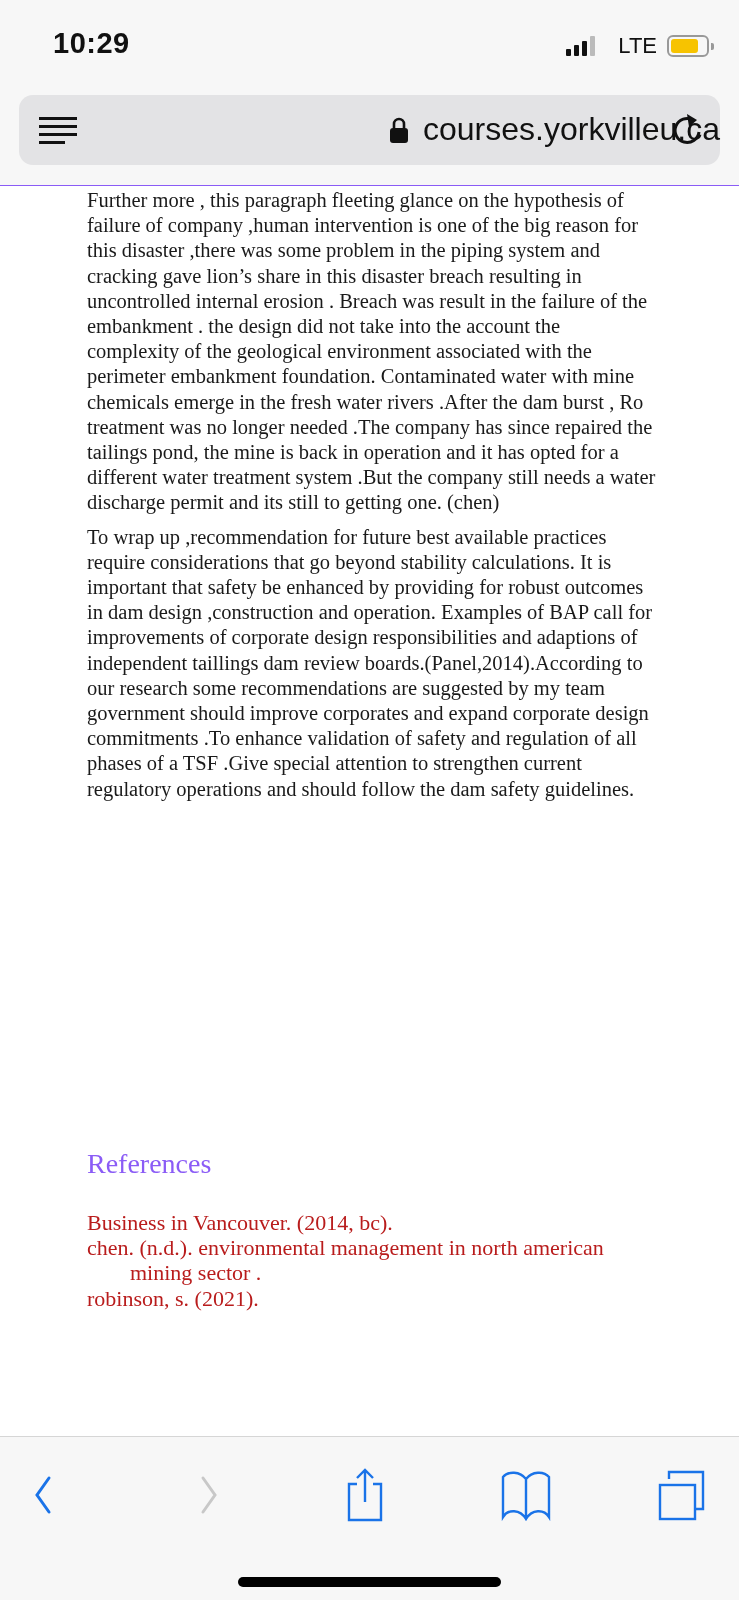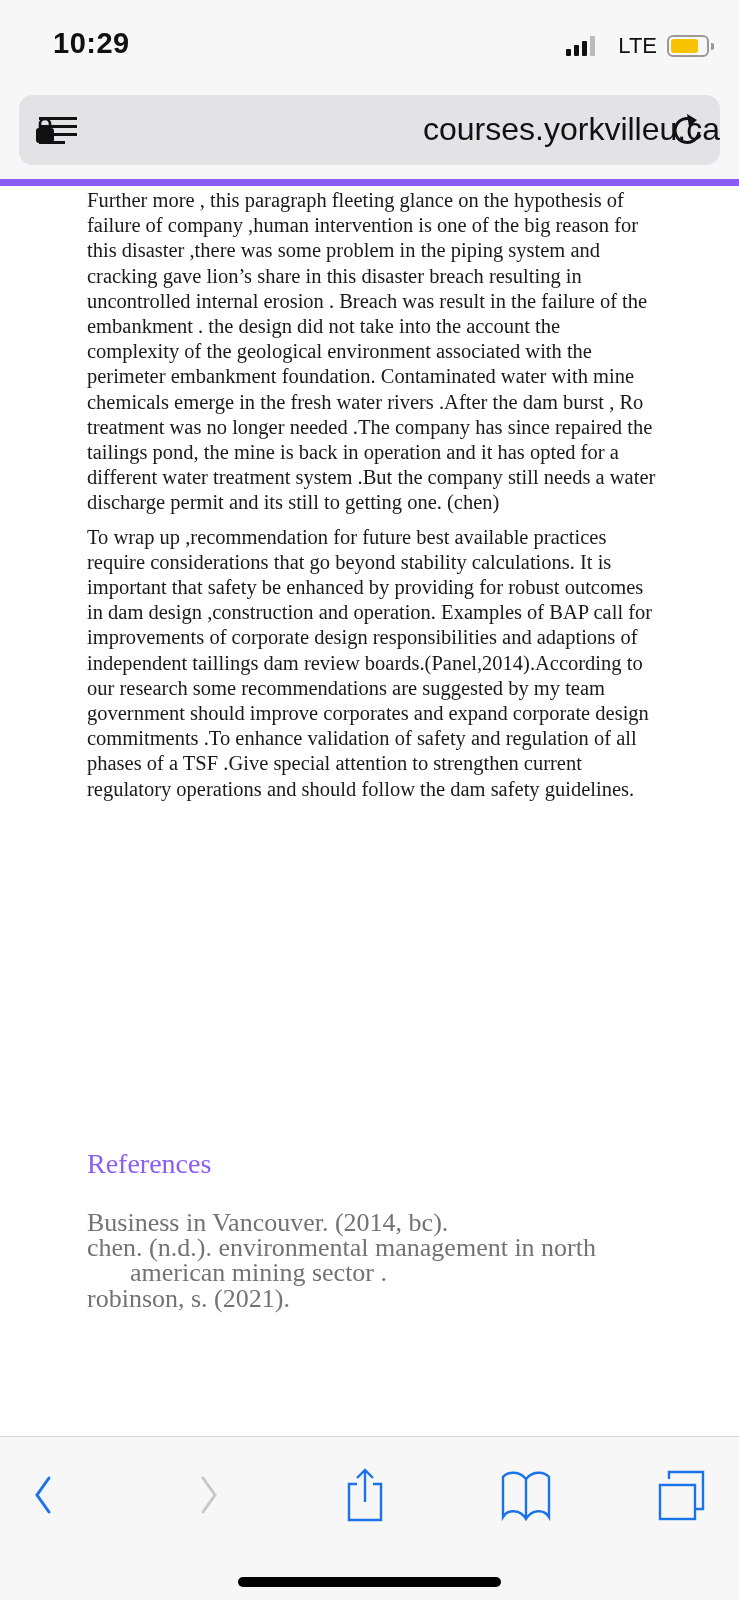--- a/index.html
+++ b/index.html
@@ -1,41 +1,41 @@
 <!DOCTYPE html>
 <html><head>
 <meta charset="utf-8">
 <style>
   * { box-sizing: border-box; margin: 0; padding: 0; }
   html, body { width: 739px; height: 1600px; overflow: hidden; background: #ffffff; }
   body { position: relative; font-family: "Liberation Sans", sans-serif; }
 
-  .top-chrome { position: absolute; left: 0; top: 0; width: 739px; height: 186px; background: #f7f7f7; border-bottom: 7px solid #8b5cf6; }
+  .top-chrome { position: absolute; left: 0; top: 0; width: 739px; height: 186px; background: #f7f7f7; border-bottom: 1px solid #8b5cf6; }
   .status-time { position: absolute; left: 53px; top: 27px; font-size: 29px; font-weight: bold; color: #111; letter-spacing: 0.5px; }
   .status-right { position: absolute; right: 30px; top: 33px; display: flex; align-items: center; gap: 6px; }
   .signal { display: flex; align-items: flex-end; gap: 3px; height: 20px; }
   .signal span { width: 5px; background: #111; border-radius: 1px; }
   .signal span.off { background: #bbb; }
   .lte { font-size: 22px; color: #111; margin-left: 17px; }
   .battery { position: relative; width: 42px; height: 22px; border: 2px solid #999; border-radius: 6px; padding: 2px; margin-left: 4px; }
   .battery-fill { height: 100%; background: #f7c300; border-radius: 3px; }
   .battery-cap { position: absolute; right: -7px; top: 6px; width: 3px; height: 7px; background: #999; border-radius: 0 2px 2px 0; }
 
   .url-bar { position: absolute; left: 19px; top: 95px; width: 701px; height: 70px; background: #e3e3e5; border-radius: 14px; }
   .menu-icon { position: absolute; left: 20px; top: 22px; width: 40px; height: 28px; }
   .menu-icon span { position: absolute; left: 0; height: 3px; background: #111; }
-  .url-center { position: absolute; left: 0; right: 0; top: 16px; display: flex; justify-content: space-between; align-items: center; gap: 14px; padding-left: 16px; }
+  .url-center { position: absolute; left: 0; right: 0; top: 16px; display: flex; justify-content: flex-end; align-items: center; gap: 14px; padding-left: 16px; }
   .lock-icon { width: 20px; height: 28px; position: relative; }
   .url-text { font-size: 32px; color: #111; }
   .reload-icon { position: absolute; right: 14px; top: 16px; width: 38px; height: 38px; }
 
   .content { position: absolute; left: 87px; top: 188px; width: 570px; font-family: Liberation Serif, serif; color: #1a1a1a; font-size: 20.5px; line-height: 25.2px; }
   .content p { margin-bottom: 9px; white-space: pre-line; }
   .refs-heading { position: absolute; left: 87px; top: 1148px; font-family: "Liberation Serif", serif; font-size: 28px; color: #8b5cf6; }
-  .refs { position: absolute; left: 87px; top: 1210px; width: 580px; font-family: "Liberation Serif", serif; font-size: 26px; line-height: 25.2px; color: #737373; }
+  .refs { position: absolute; left: 87px; top: 1210px; width: 580px; font-family: "Liberation Serif", serif; font-size: 22px; line-height: 25.2px; color: #b91c1c; }
   .ref { padding-left: 43px; text-indent: -43px; }
 
   .bottom-bar { position: absolute; left: 0; top: 1436px; width: 739px; height: 164px; background: #f7f7f7; border-top: 1px solid #d6d6d6; }
   .tb-btn { position: absolute; top: 28px; width: 60px; height: 60px; display: flex; align-items: center; justify-content: center; }
   .home-indicator { position: absolute; left: 238px; top: 140px; width: 263px; height: 10px; background: #000; border-radius: 5px; }
 </style>
 </head>
 <body>
 
 <div class="top-chrome">

